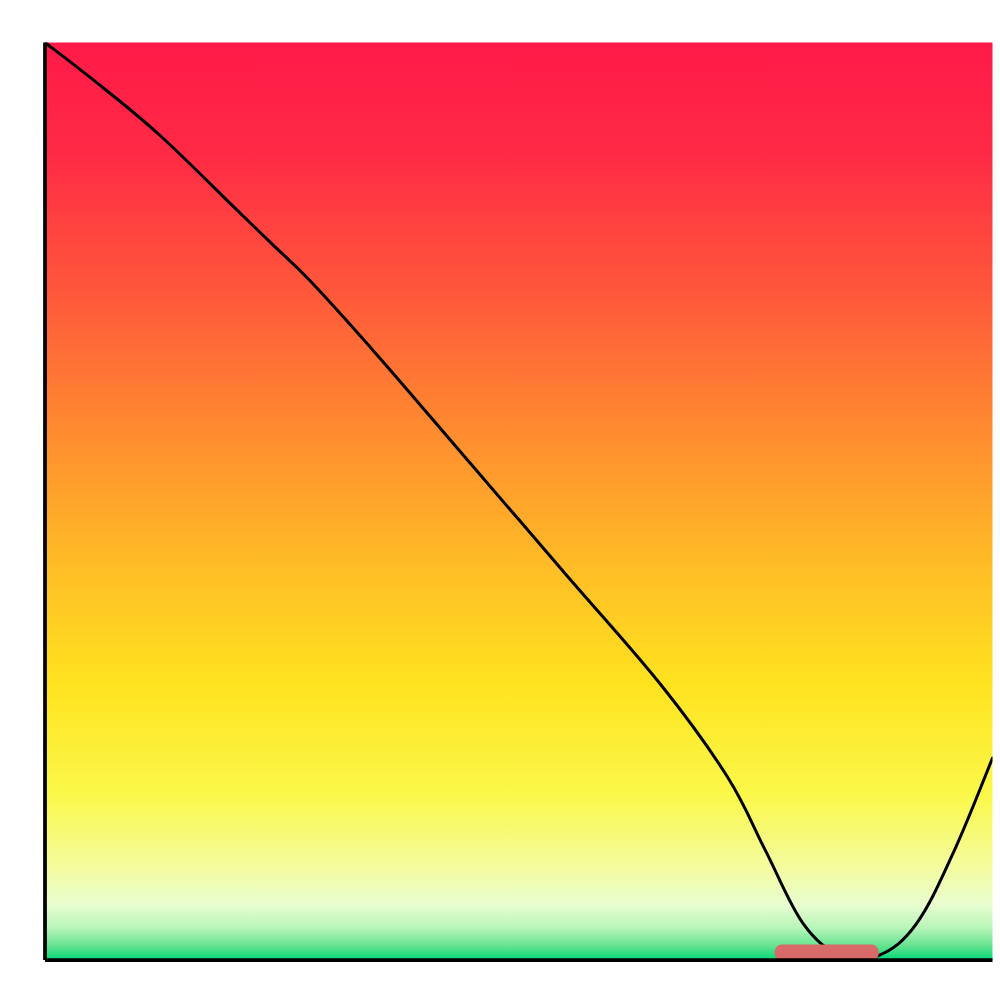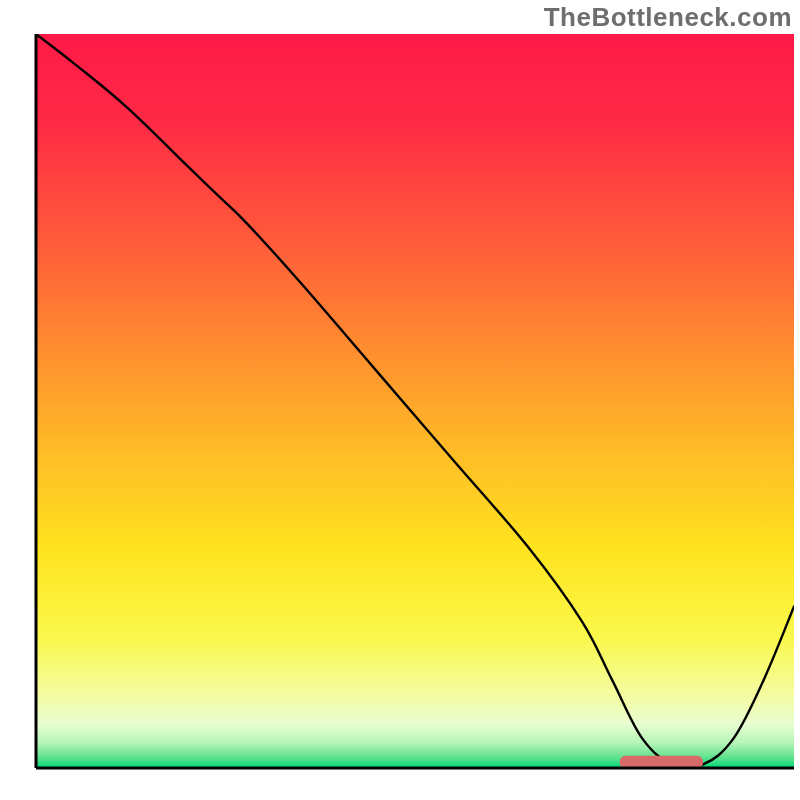--- a/index.html
+++ b/index.html
@@ -26,21 +26,20 @@
     letter-spacing: 0.5px;
   }
   svg {
     display: block;
   }
 </style>
 </head>
 <body>
 
 <div class="stage">
-  <div class="watermark">TheBottleneck.com</div>
 
   <svg id="chart-svg" width="800" height="800" viewBox="0 0 800 800">
     <defs>
       <linearGradient id="bg-grad" x1="0" y1="0" x2="0" y2="1">
           <stop offset="0%" stop-color="#ff1a48"></stop>
           <stop offset="12%" stop-color="#ff2a45"></stop>
           <stop offset="28.000000000000004%" stop-color="#ff5a3a"></stop>
           <stop offset="42%" stop-color="#ff8a30"></stop>
           <stop offset="56.00000000000001%" stop-color="#ffb927"></stop>
           <stop offset="70%" stop-color="#ffe31f"></stop>

